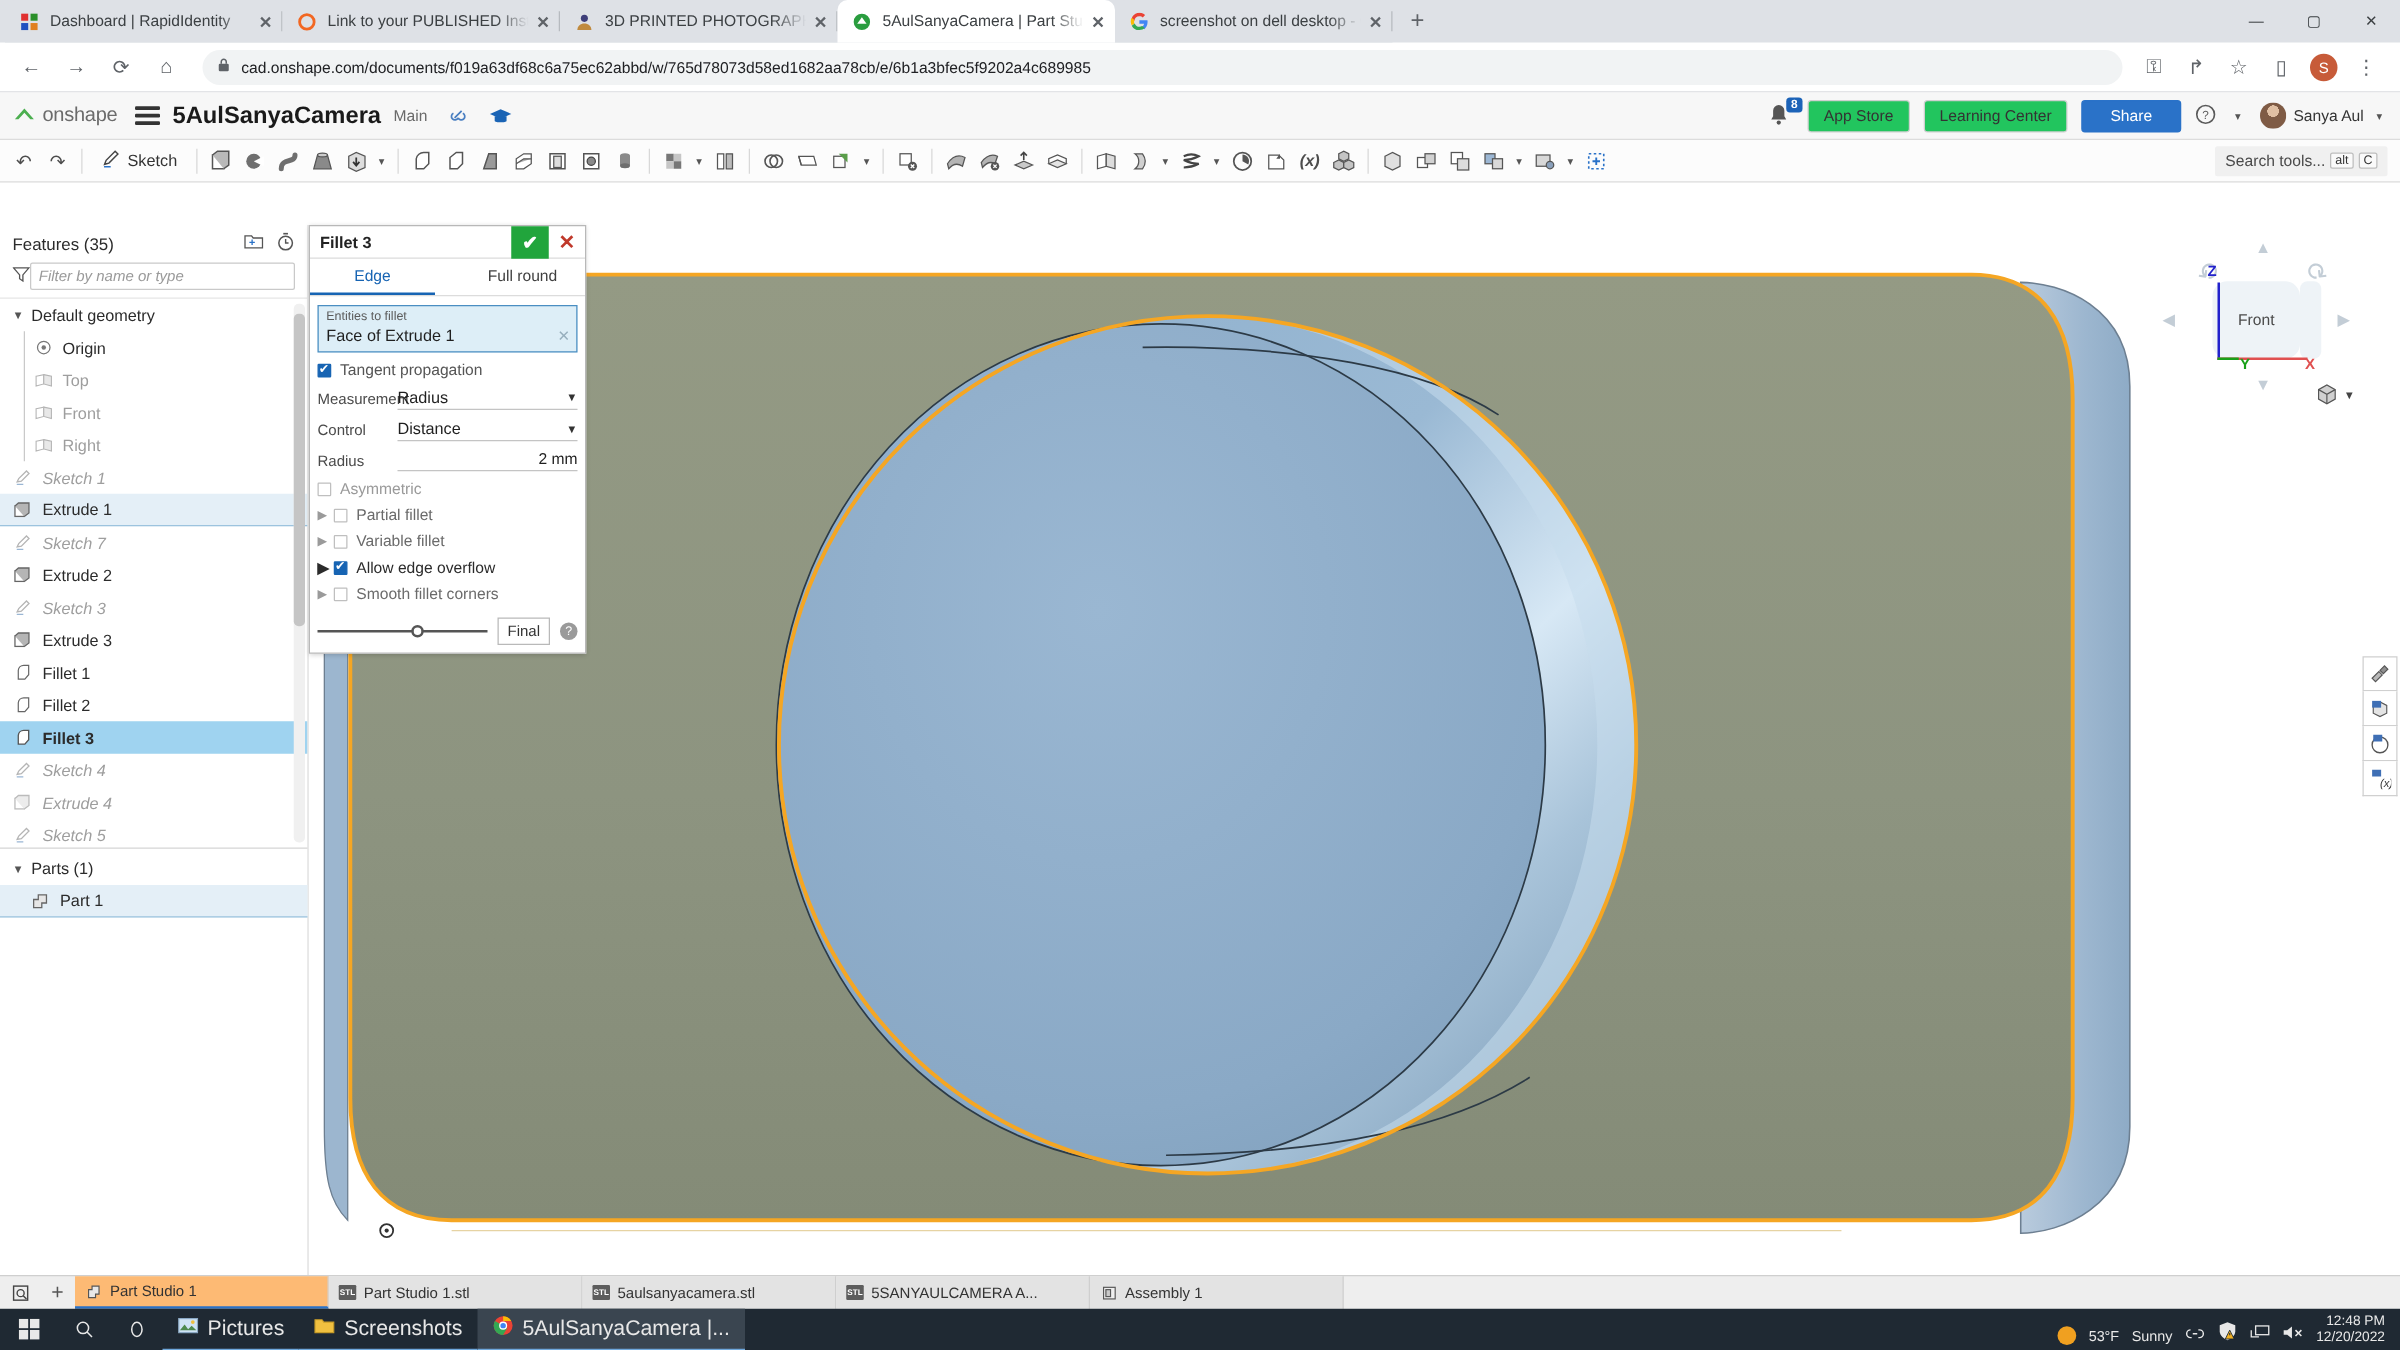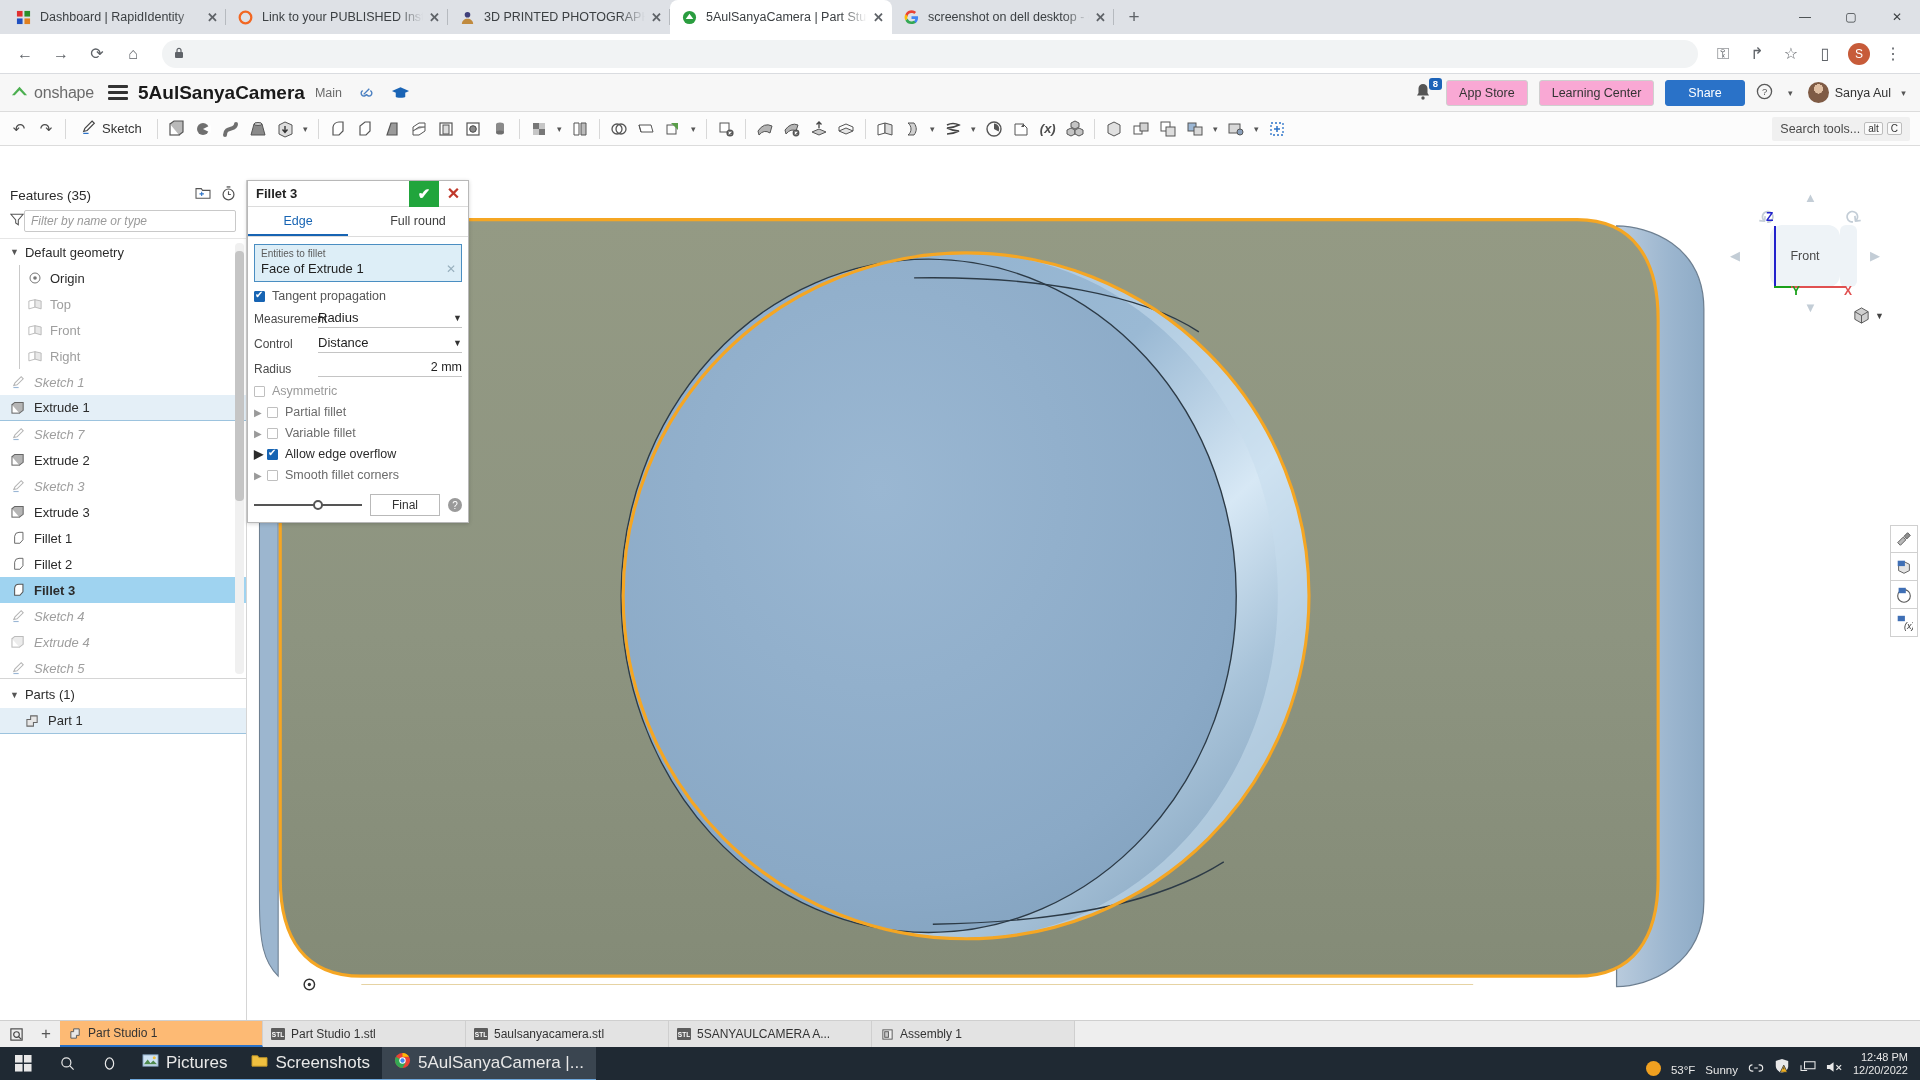--- a/index.html
+++ b/index.html
@@ -65,21 +65,21 @@
   .os-logo .word { font-size:16px; color:#6b6b6b; letter-spacing:-0.2px; }
   .hamburger { width:20px; margin: 0 10px 0 4px; }
   .hamburger div { height:3px; background:#333; margin:3px 0; border-radius:1px;}
   .doc-title { font-size:19px; font-weight:bold; color:#1a1a1a; }
   .branch { font-size:12.5px; color:#6a6a6a; margin-left:10px; }
   .hdr-icon { margin-left:16px; color:#4a7fc1; font-size:15px; display:flex;align-items:center;}
   .hdr-right { margin-left:auto; display:flex; align-items:center; gap:11px; }
   .bell-wrap { position:relative; width:22px; height:22px; }
   .badge { position:absolute; top:-4px; right:-7px; background:#1c63b8; color:#fff;
            font-size:9.5px; border-radius:3px; padding:1px 4px; line-height:1.15; font-weight:bold; }
-  .hdr-btn { border:1px solid #cfcfcf; border-radius:3px; background:#f9a8d4; padding:5px 12px;
+  .hdr-btn { border:1px solid #cfcfcf; border-radius:3px; background:#22c55e; padding:5px 12px;
              font-size:12.5px; color:#333; }
   .hdr-btn.share { background:#2a72c8; border-color:#2a72c8; color:#fff; padding:5px 22px; }
   .help-q { font-size:14px; color:#555; }
   .user-chip { display:flex; align-items:center; gap:6px; font-size:12.5px; color:#333; }
   .user-av { width:21px;height:21px;border-radius:50%;background:#7f5b45;
              background-image:radial-gradient(circle at 50% 33%, #e0bfa3 26%, transparent 27%); }
 
   
   .os-toolbar {
     height: 34px; background:#fcfcfc; border-bottom:1px solid #dcdcdc;
@@ -157,21 +157,21 @@
   .fd-num { flex:1; border-bottom:1px solid #c4c4c4; text-align:right; font-size:12.5px; color:#1f1f1f; padding-bottom:2px;}
   .fd-sub { display:flex; align-items:center; margin-top:7px; font-size:12.5px; color:#6b6b6b; }
   .fd-sub .ar { width:13px; font-size:10px; color:#9a9a9a; }
   .fd-sub.strong .ar { color:#2b2b2b; font-weight:bold; font-size:12px; }
   .fd-sub.strong { color:#2b2b2b; }
   .fd-foot { display:flex; align-items:center; margin-top:12px; gap:8px; }
   .slider { flex:1; position:relative; height:14px; }
   .slider .track { position:absolute; top:6px; left:0; right:0; height:2px; background:#555;}
   .slider .knob { position:absolute; top:2px; left:55%; width:10px; height:10px; border-radius:50%;
                   background:#fff; border:2px solid #555; }
-  .final-btn { border:1px solid #b9b9b9; background:#fff; font-size:12px; padding:3px 21px; color:#333;}
+  .final-btn { border:1px solid #b9b9b9; background:#fff; font-size:12px; padding:3px 7px; color:#333;}
   .q-icon { width:14px;height:14px;border-radius:50%;background:#9a9a9a;color:#fff;font-size:10px;
             display:flex;align-items:center;justify-content:center;}
   .fd-below { position:absolute; left:247px; top:390px; width:34px; height:32px; border:1px solid #c4c4c4;
               background:#fff; display:flex;align-items:center;justify-content:center; }
 
   
   .gfx { flex:1; position:relative; background:#ffffff; overflow:hidden; }
   .gfx-left-icons { position:absolute; left:0; top:0; width:38px; height:100%; background:#fff; }
   .gfx-left-icons .gi { width:38px;height:36px;display:flex;align-items:center;justify-content:center;color:#4a4a4a;font-size:15px;}
   .viewcube { position:absolute; right:30px; top:12px; width:160px; height:135px; }
@@ -288,20 +288,21 @@
     <div class="navbtn">→</div>
     <div class="navbtn">⟳</div>
     <div class="navbtn">⌂</div>
     <div class="urlbox">
       <span class="lock">
         <svg width="10" height="12" viewBox="0 0 10 12">
             <rect x="1" y="5" width="8" height="6" rx="1" fill="#5f6368"></rect>
             <path d="M3 5V3.4a2 2 0 0 1 4 0V5" fill="none" stroke="#5f6368" stroke-width="1.2"></path>
           </svg>
       </span>
+      <span>cad.onshape.com/documents/f019a63df68c6a75ec62abbd/w/765d78073d58ed1682aa78cb/e/6b1a3bfec5f9202a4c689985</span>
     </div>
     <div class="omni-right">
       <div class="navbtn">⚿</div>
       <div class="navbtn">↱</div>
       <div class="navbtn">☆</div>
       <div class="navbtn">▯</div>
       <div class="avatar-circle">S</div>
       <div class="navbtn">⋮</div>
     </div>
   </div>

